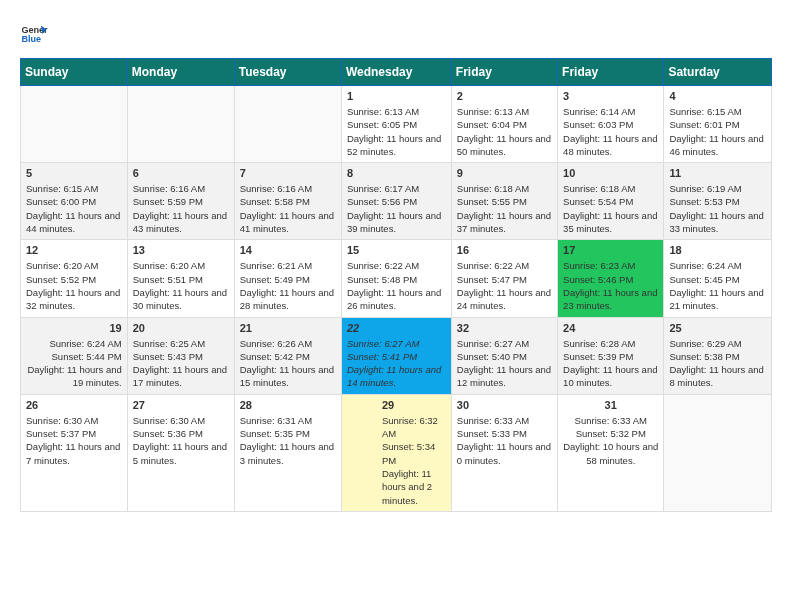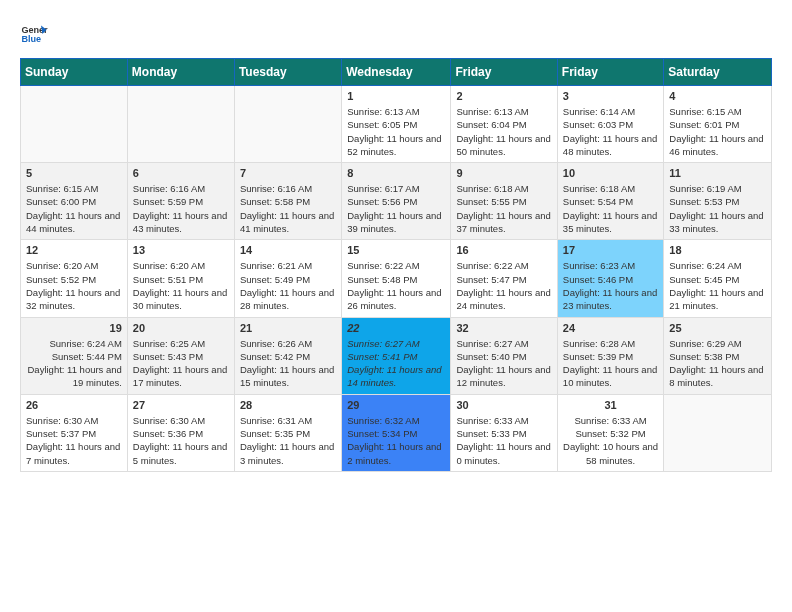--- a/index.html
+++ b/index.html
@@ -180,21 +180,21 @@
           <div class="day-info">Sunrise: 6:21 AM<br>Sunset: 5:49 PM<br>Daylight: 11 hours and 28 minutes.</div>
         </td>
         <td style="background-color: rgb(255, 255, 255); margin-top: 24px;">
           <span class="day-number">15</span>
           <div class="day-info">Sunrise: 6:22 AM<br>Sunset: 5:48 PM<br>Daylight: 11 hours and 26 minutes.</div>
         </td>
         <td style="background-color: rgb(255, 255, 255);">
           <span class="day-number">16</span>
           <div class="day-info">Sunrise: 6:22 AM<br>Sunset: 5:47 PM<br>Daylight: 11 hours and 24 minutes.</div>
         </td>
-        <td style="background-color: #7dd3fc;">
+        <td style="background-color: #22c55e;">
           <span class="day-number">17</span>
           <div class="day-info">Sunrise: 6:23 AM<br>Sunset: 5:46 PM<br>Daylight: 11 hours and 23 minutes.</div>
         </td>
         <td style="background-color: rgb(255, 255, 255);">
           <span class="day-number">18</span>
           <div class="day-info">Sunrise: 6:24 AM<br>Sunset: 5:45 PM<br>Daylight: 11 hours and 21 minutes.</div>
         </td>
       </tr>
       <tr>
         <td style="background-color: rgb(242, 242, 242); text-align: right;">
@@ -232,21 +232,21 @@
           <div class="day-info">Sunrise: 6:30 AM<br>Sunset: 5:37 PM<br>Daylight: 11 hours and 7 minutes.</div>
         </td>
         <td style="background-color: rgb(255, 255, 255);">
           <span class="day-number">27</span>
           <div class="day-info">Sunrise: 6:30 AM<br>Sunset: 5:36 PM<br>Daylight: 11 hours and 5 minutes.</div>
         </td>
         <td style="background-color: rgb(255, 255, 255);">
           <span class="day-number">28</span>
           <div class="day-info">Sunrise: 6:31 AM<br>Sunset: 5:35 PM<br>Daylight: 11 hours and 3 minutes.</div>
         </td>
-        <td style="background-color: #3b82f6;">
+        <td style="background-color: #fef9c3; padding-left: 40px;">
           <span class="day-number">29</span>
           <div class="day-info">Sunrise: 6:32 AM<br>Sunset: 5:34 PM<br>Daylight: 11 hours and 2 minutes.</div>
         </td>
         <td style="background-color: rgb(255, 255, 255);">
           <span class="day-number">30</span>
           <div class="day-info">Sunrise: 6:33 AM<br>Sunset: 5:33 PM<br>Daylight: 11 hours and 0 minutes.</div>
         </td>
         <td style="background-color: rgb(255, 255, 255); text-align: center;">
           <span class="day-number">31</span>
           <div class="day-info">Sunrise: 6:33 AM<br>Sunset: 5:32 PM<br>Daylight: 10 hours and 58 minutes.</div>

